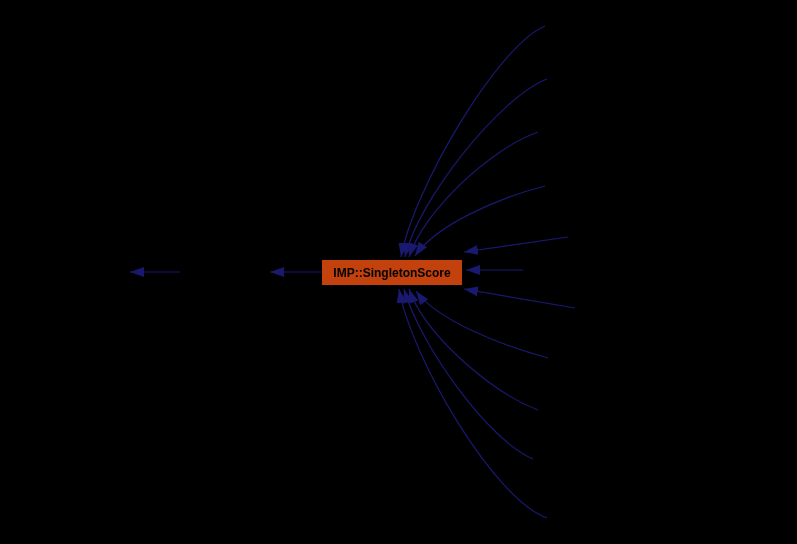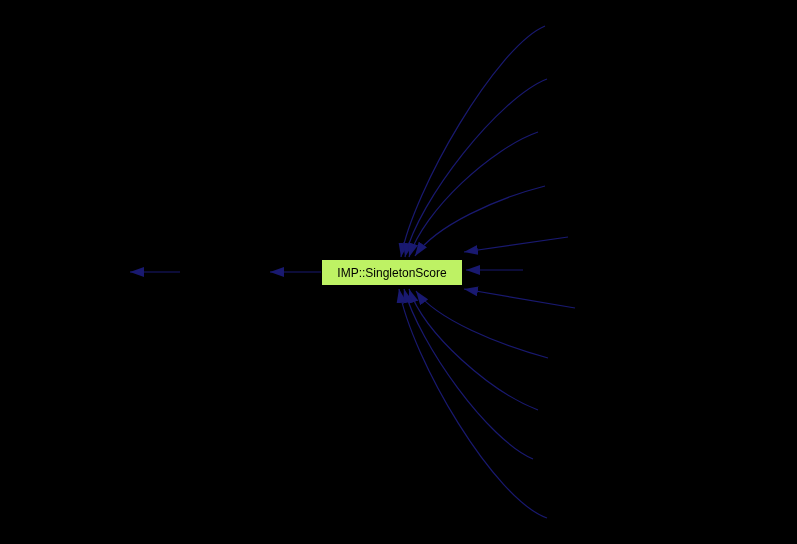--- a/index.html
+++ b/index.html
@@ -65,17 +65,17 @@
         <path d="M575,308 L464,289" fill="none" stroke="#191970" stroke-width="1.2" marker-end="url(#arrow)"></path>
         <path d="M548,358 C500,345 437,320 416,291" fill="none" stroke="#191970" stroke-width="1.2" marker-end="url(#arrow)"></path>
         <path d="M538,410 C491,392 425,335 409,289" fill="none" stroke="#191970" stroke-width="1.2" marker-end="url(#arrow)"></path>
         <path d="M533,459 C488,440 420,345 404,289" fill="none" stroke="#191970" stroke-width="1.2" marker-end="url(#arrow)"></path>
         <path d="M547,518 C495,500 412,360 399,289" fill="none" stroke="#191970" stroke-width="1.2" marker-end="url(#arrow)"></path>
         <path d="M321,272 L270,272" fill="none" stroke="#191970" stroke-width="1.2" marker-end="url(#arrow)"></path>
         <path d="M180,272 L130,272" fill="none" stroke="#191970" stroke-width="1.2" marker-end="url(#arrow)"></path>
       </g>
   </svg>
 
-  <div class="main-node" style="background: #bef264; border-color: rgb(0, 0, 0);">
+  <div class="main-node" style="background: #c2410c; border-color: rgb(0, 0, 0); font-weight: bold;">
     <span style="color: rgb(0, 0, 0);">IMP::SingletonScore</span>
   </div>
 
 </div>
 
 </body></html>

